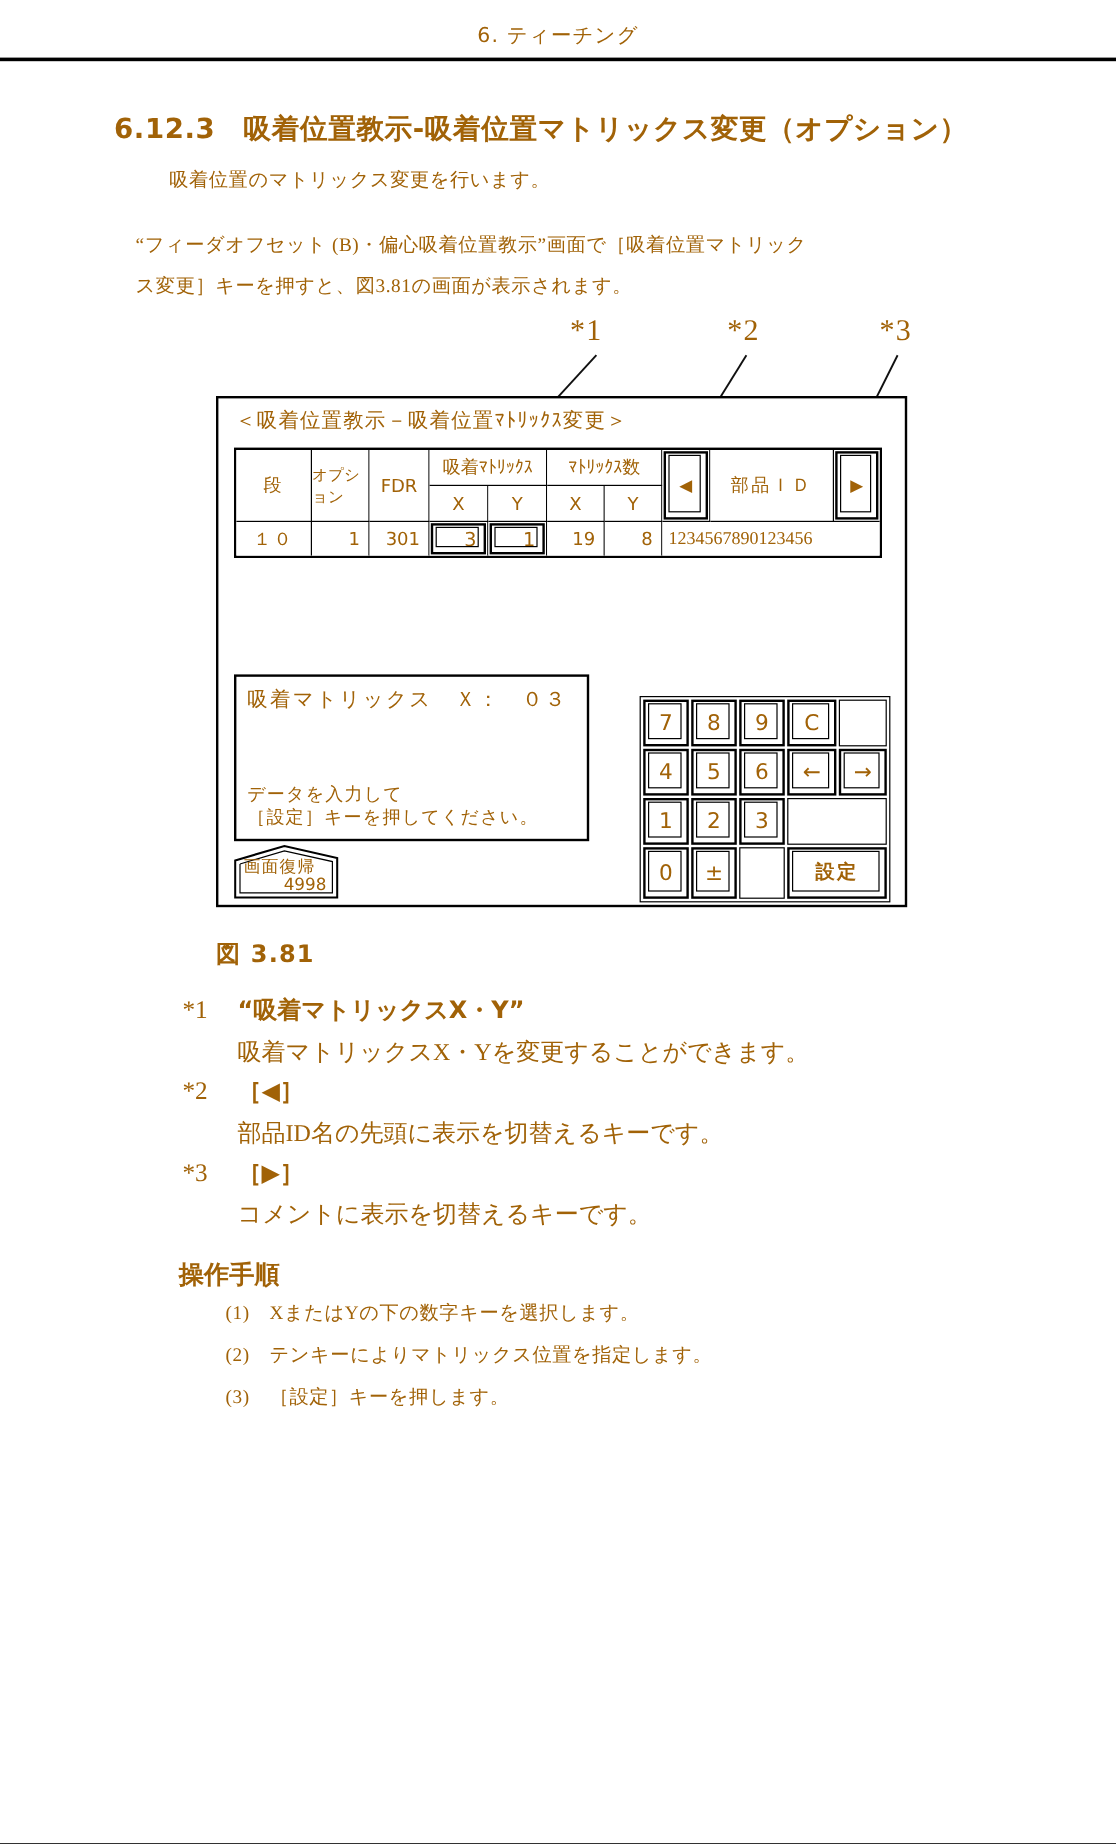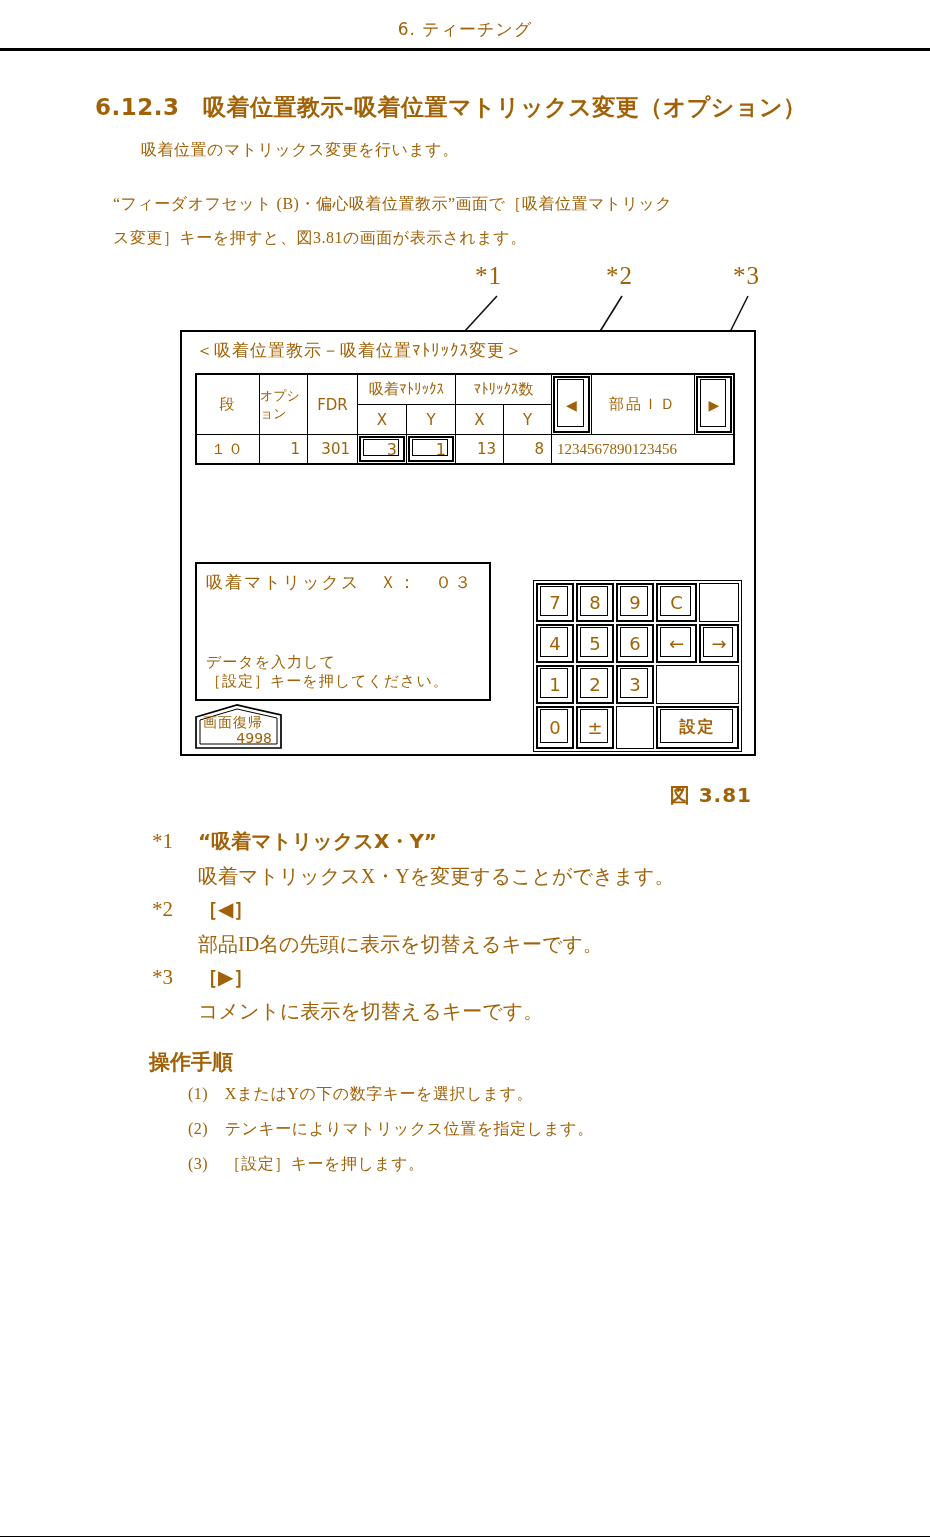--- a/index.html
+++ b/index.html
@@ -69,21 +69,21 @@
 
   
   .keypad{left:351px;top:248px;width:209px;height:172px;border:1.5px solid #000;box-sizing:border-box;
           padding:2px;display:grid;gap:2px;
           grid-template-columns:38px 38px 38px 41px 1fr;
           grid-template-rows:39px 39px 39px 1fr;}
   .kp-blank{border:1px solid #000;background:#fff;}
   .span2{grid-column:span 2;}
   .k-set .kl{font-size:16px;letter-spacing:2px;font-weight:bold;}
 
-  .fig-caption{left:180px;top:770px;width:572px;text-align:right;font-size:20px;font-weight:bold;letter-spacing:1px;}
+  .fig-caption{left:180px;top:770px;width:572px;text-align:left;font-size:20px;font-weight:bold;letter-spacing:1px;}
 
   
   .note-line{font-size:20px;white-space:nowrap;}
   .note-num{font-size:21px;display:inline-block;width:46px;}
   .note-title{font-family:"DejaVu Sans","Liberation Sans",sans-serif;font-weight:bold;font-size:20px;}
   .proc-head{font-family:"DejaVu Sans","Liberation Sans",sans-serif;font-weight:bold;font-size:21px;}
 
   svg.overlay{position:absolute;left:0;top:0;pointer-events:none;}
 </style>
 </head>
@@ -146,21 +146,21 @@
       <div class="r3 c4 noB cell-key">
         <div class="key key-val">
           <span class="kl">3</span>
         </div>
       </div>
       <div class="r3 c5 noB cell-key">
         <div class="key key-val">
           <span class="kl">1</span>
         </div>
       </div>
-      <div class="r3 c6 noB num-r">13</div>
+      <div class="r3 c6 noB num-r">19</div>
       <div class="r3 c7 noB num-r">8</div>
       <div class="g-id noB noR id-l">1234567890123456</div>
     </div>
 
     <div class="abs msgbox">
       <div class="msg-row1">
         <span>吸着マトリックス　Ｘ：</span>
         <span>０３</span>
       </div>
       <div class="msg-prompt">

